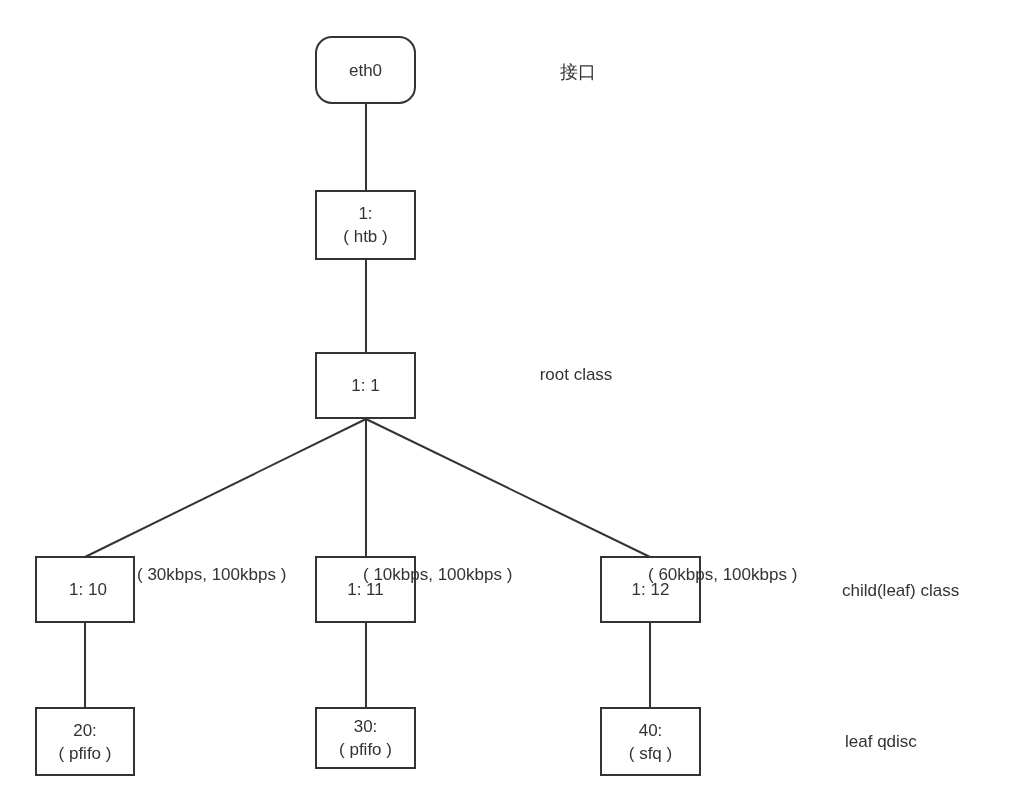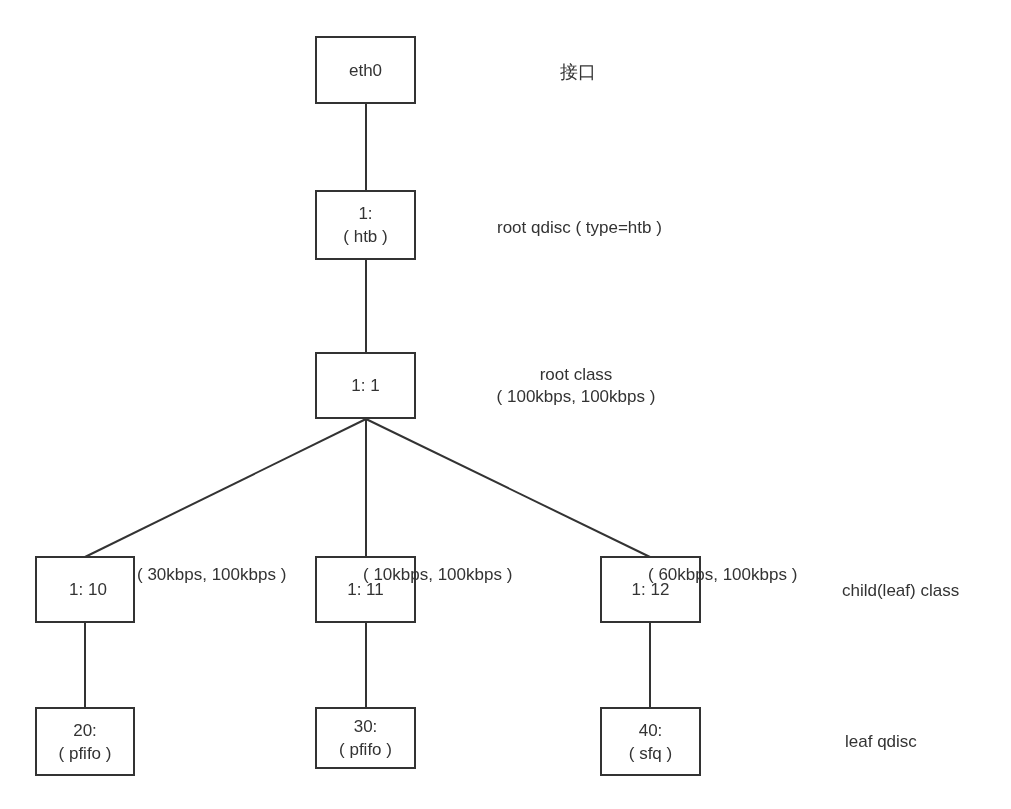--- a/index.html
+++ b/index.html
@@ -70,21 +70,21 @@
       <line x1="366" y1="260" x2="366" y2="353"></line>
       <line x1="366" y1="419" x2="85" y2="557"></line>
       <line x1="366" y1="419" x2="366" y2="557"></line>
       <line x1="366" y1="419" x2="650" y2="557"></line>
       <line x1="85" y1="623" x2="85" y2="708"></line>
       <line x1="366" y1="623" x2="366" y2="708"></line>
       <line x1="650" y1="623" x2="650" y2="708"></line>
     </g>
   </svg>
 
-  <div class="node" style="left:315px; top:36px; width:101px; height:68px;">
+  <div class="node" style="left:315px; top:36px; width:101px; height:68px;border-radius:17px;">
     <span>eth0</span>
   </div>
 
   <div class="node" style="left:315px; top:190px; width:101px; height:70px;">
     <span>1:</span>
     <span>( htb )</span>
   </div>
 
   <div class="node" style="left:315px; top:352px; width:101px; height:67px;">
     <span>1: 1</span>
@@ -118,24 +118,22 @@
   </div>
 
   <div class="edge-label" style="left:137px; top:525px;">( 30kbps, 100kbps )</div>
 
   <div class="edge-label" style="left:363px; top:525px;">( 10kbps, 100kbps )</div>
 
   <div class="edge-label" style="left:648px; top:525px;">( 60kbps, 100kbps )</div>
 
   <div class="annotation cjk" style="left:560px; top:60px;">接口</div>
 
-  <div class="annotation" style="left:497px; top:218px;">root qdisc ( type=htb )</div>
 
   <div class="annotation two-line" style="left:478px; top:364px; width:196px;">
     <div>root class</div>
-    <div>( 100kbps, 100kbps )</div>
   </div>
 
   <div class="annotation" style="left:842px; top:581px;">child(leaf) class</div>
 
   <div class="annotation" style="left:845px; top:732px;">leaf qdisc</div>
 
 </div>
 
 </body></html>

